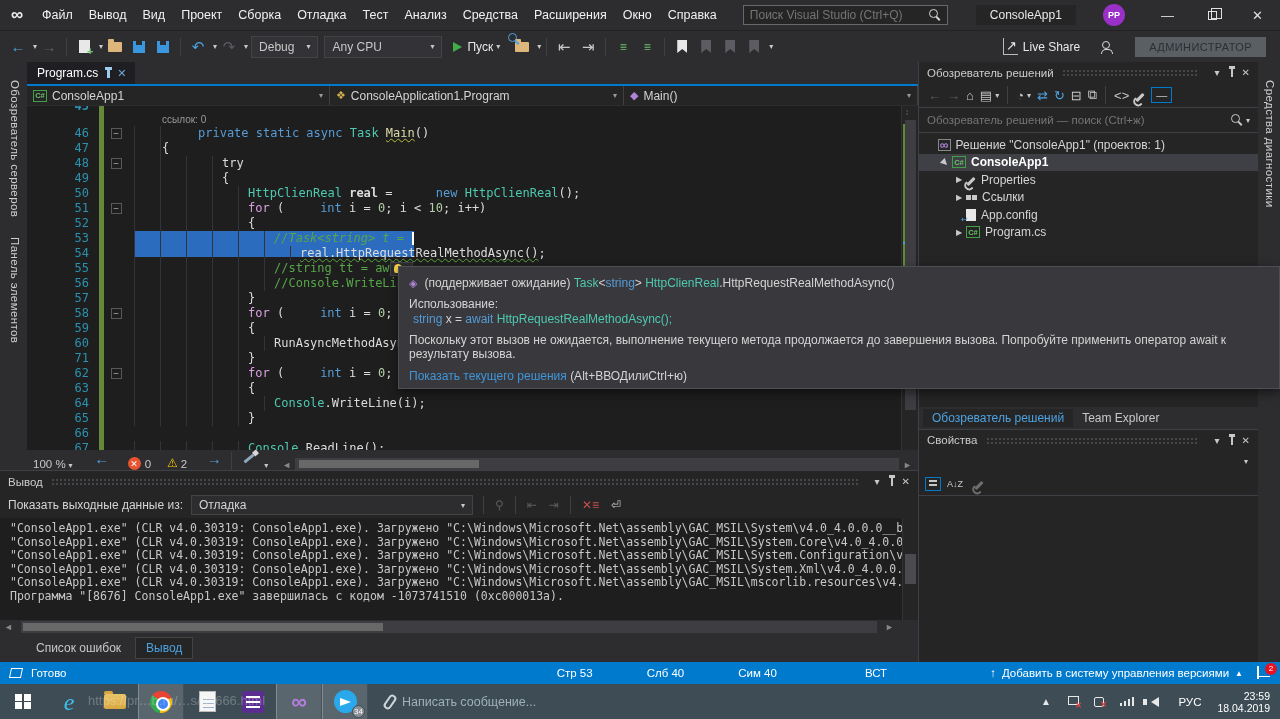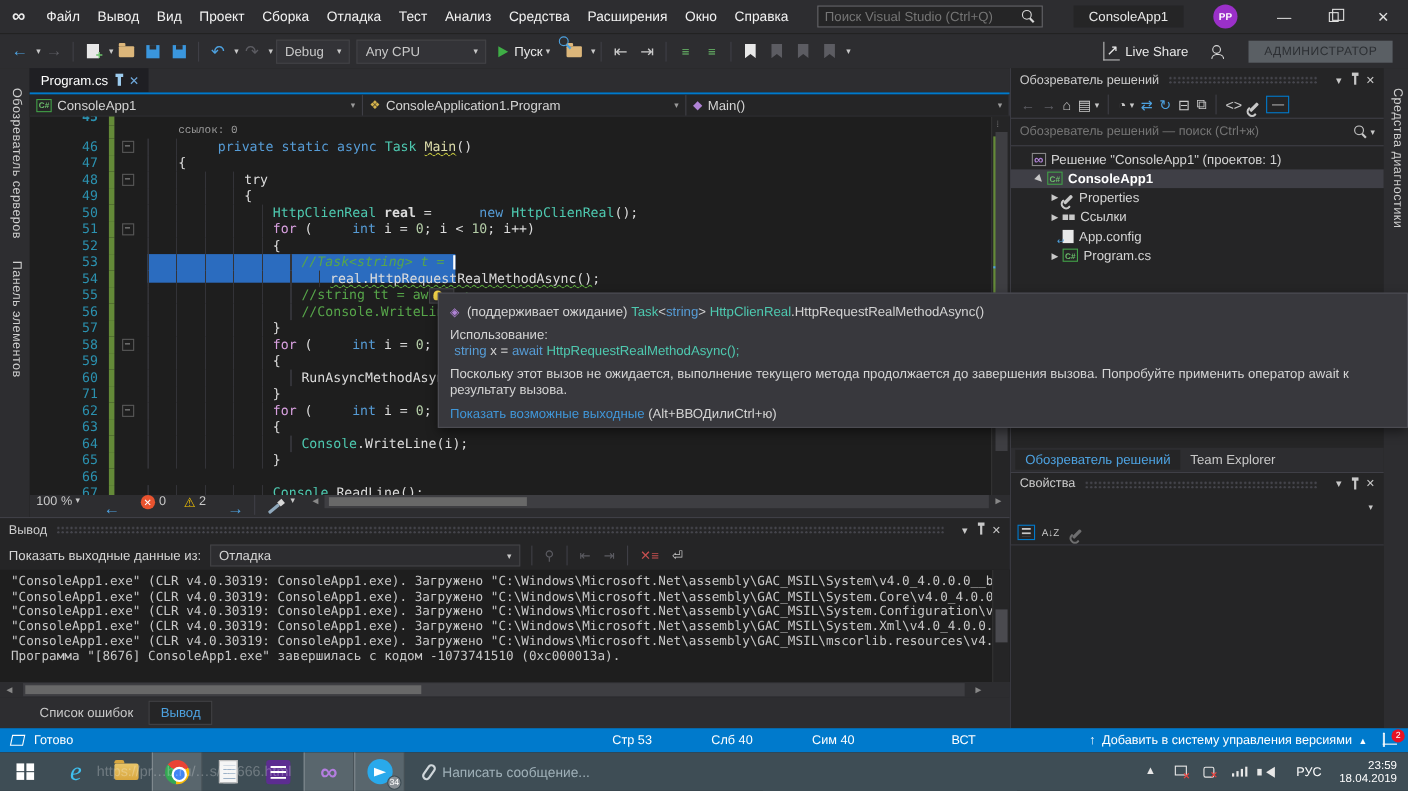--- a/index.html
+++ b/index.html
@@ -78,40 +78,40 @@
   .codewrap { flex:1; display:flex; min-height:0; overflow:hidden; }
   .coderows { flex:1; overflow:hidden; font-family:"DejaVu Sans Mono","Liberation Mono",monospace; font-size:12px; padding-top:0; }
   .crow { display:flex; height:15px; line-height:15px; white-space:pre; }
   .crow:first-child { margin-top:-7px;font-weight:bold; }
   .crow.lensrow { height:12px; line-height:12px; }
   .ln { width:72px; flex:none; text-align:right; padding-right:10px; color:#2b91af; }
   .chbar { width:5px; flex:none; background:#648a38; margin-right:2px; }
   .foldc { width:20px; flex:none; display:flex; align-items:center; justify-content:center; }
   .foldbox { width:11px; height:11px; border:1px solid #585858; background:#1e1e1e; color:#aaa; font-size:9px; line-height:9px; text-align:center; }
   .ctext { flex:1; color:#dcdcdc; padding-left:8px; position:relative; }
-  .ctext.lens { font-family:Liberation Mono, monospace; font-size:10px; color:#999; }
+  .ctext.lens { font-family:Liberation Sans, sans-serif; font-size:10px; color:#999; }
   .indent { display:inline-block; height:15px; vertical-align:top;
     background:repeating-linear-gradient(to right,#333338 0 1px,transparent 1px 26px); }
   .tk.kw { color:#569cd6;padding-left:36px; } .tk.ctrl { color:#d8a0df; } .tk.ty { color:#4ec9b0; }
   .tk.nm { color:#b5cea8; } .tk.cm { color:#57a64a; } .tk.pl { color:#dcdcdc; }
   .tk.mth { color:#dcdcaa; } .tk.b { font-weight:bold; }
   .squig-y { text-decoration:underline wavy #b9bb3c 1px; text-decoration-skip-ink:none; }
   .squig-g { text-decoration:underline wavy #5ba33c 1px; text-decoration-skip-ink:none; }
   .selbox { background:#2b6cbf; display:inline-block; height:26px;font-style:italic; }
   .caret { display:inline-block; width:2px; height:13px; background:#fff; vertical-align:middle; margin-left:1px; }
   .bulbbox { display:inline-flex; align-items:center; background:#2d2d30; border:1px solid #434346; height:14px; padding:0 3px; vertical-align:middle; }
   .i-bulb { width:8px; height:9px; background:#f5d54a; border-radius:50% 50% 25% 25%; display:inline-block; }
 
   .vscroll { width:17px; flex:none; background:#252526; border-left:1px solid #333; position:relative; }
   .vs-grip { position:absolute; top:2px; left:4px; color:#777; font-size:8px; letter-spacing:1px; }
   .vs-green { position:absolute; left:1px; width:4px; background:#648a38; }
   .vs-caret { position:absolute; left:1px; width:12px; height:2px; background:#4da2e0; }
   .vs-thumb { position:absolute; left:3px; width:11px; background:#3e3e42; }
 
-  .estatus { height:20px; background:#2d2d30; display:flex; align-items:flex-start; font-size:11.5px; color:#c8c8c8; padding:0 6px; flex:none; }
+  .estatus { height:20px; background:#2d2d30; display:flex; align-items:flex-end; font-size:11.5px; color:#c8c8c8; padding:0 6px; flex:none; }
   .err-ic { width:13px; height:13px; border-radius:50%; background:#e9532f; color:#fff; font-size:9px; display:flex; align-items:center; justify-content:center; margin-right:4px; }
   .warn-ic { color:#fc0; font-size:12px; margin-right:3px; }
   .i-broom { width:12px; height:3px; background:#8fa8bc; transform:rotate(-40deg); border-radius:1px; position:relative; }
   .i-broom::after { content:''; position:absolute; right:-5px; top:-1px; width:5px; height:5px; background:#d8d8d8; }
   .hsc-track { flex:1; height:12px; background:#3e3e42; margin:0 4px; position:relative; }
   .hsc-thumb { position:absolute; top:2px; height:8px; background:#686868; }
 
   
   .outpanel { flex:1; background:#252526; border-top:1px solid #3f3f46; display:flex; flex-direction:column; min-height:0; }
   .panel-title { height:21px; display:flex; align-items:center; padding:0 8px; color:#cccccc; font-size:11.5px; flex:none; }
@@ -664,17 +664,17 @@
 
   <div class="tooltip">
     <div class="tt-sig">
       <span class="tt-mthic">◈</span>
       <span id="ttSig"><span class="tk2 pl">(поддерживает ожидание) </span><span class="tk2 ty">Task</span><span class="tk2 pl">&lt;</span><span class="tk2 kw">string</span><span class="tk2 pl">&gt; </span><span class="tk2 ty">HttpClienReal</span><span class="tk2 pl">.HttpRequestRealMethodAsync()</span></span>
     </div>
     <div class="tt-row">Использование:</div>
     <div class="tt-usage" id="ttUsage"><span class="tk2 kw">string</span><span class="tk2 pl"> x = </span><span class="tk2 kw">await</span><span class="tk2 pl"> </span><span class="tk2 ty">HttpRequestRealMethodAsync();</span></div>
     <div class="tt-row">Поскольку этот вызов не ожидается, выполнение текущего метода продолжается до завершения вызова. Попробуйте применить оператор await к результату вызова.</div>
     <div class="tt-link-row">
-      <span class="tt-link">Показать возможные выходные</span>
+      <span class="tt-link">Показать текущего решения</span>
       <span> (Alt+ВВОДилиCtrl+ю)</span>
     </div>
   </div>
 </div>
 
 </body></html>

